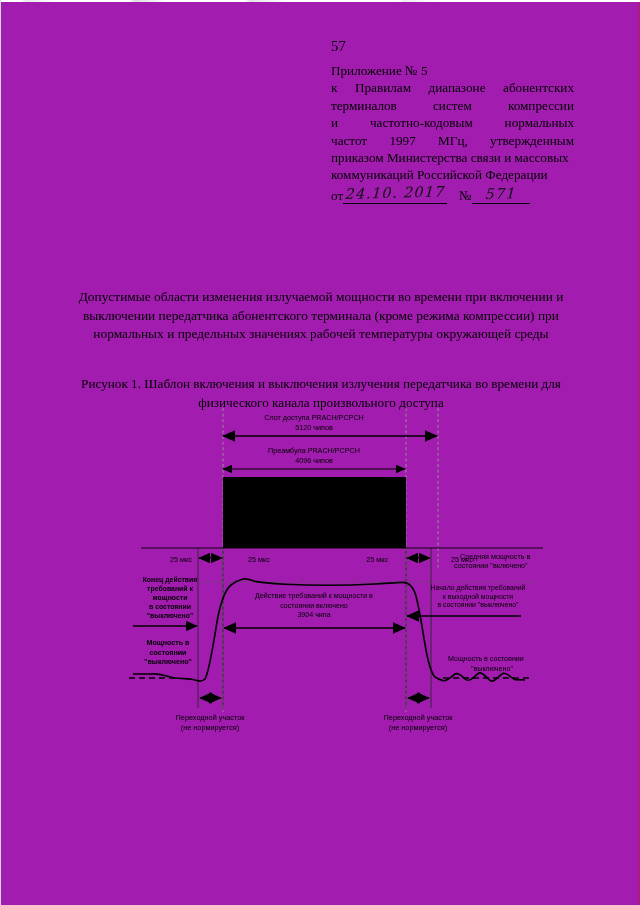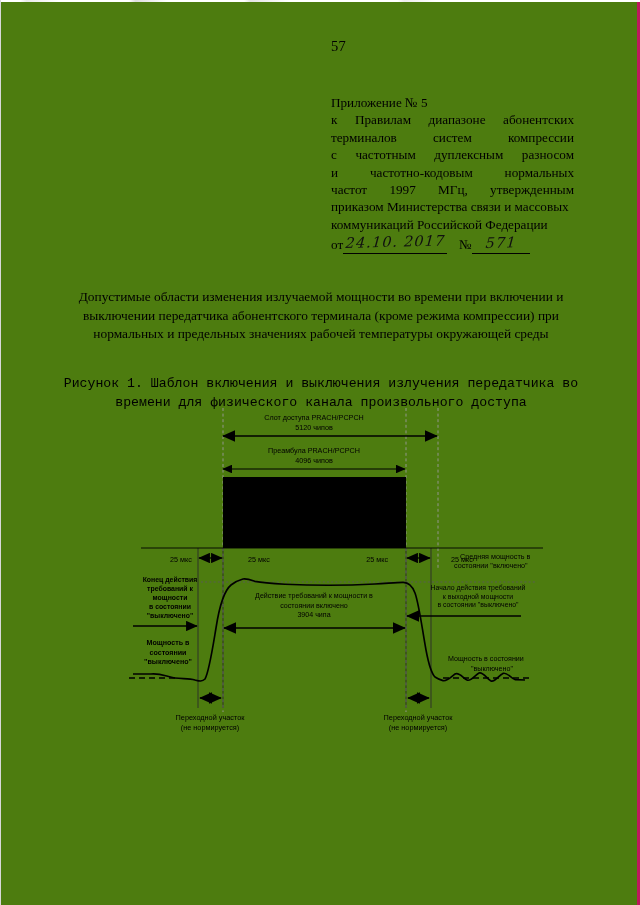--- a/index.html
+++ b/index.html
@@ -14,23 +14,23 @@
     position: relative;
     font-family: "Liberation Serif", serif;
     color: #000000;
     overflow: hidden;
   }
   .page {
     position: absolute;
     left: 0; top: 0;
     width: 640px;
     height: 905px;
-    background: #4d7c0f;
+    background: #a21caf;
     border-left: 1px solid #d8d8d8;
-    border-right: 3px solid #be185d;
+    border-right: 1px solid #be185d;
     box-sizing: border-box;
   }
   .scan-edge-top {
     position: absolute;
     left: 0; top: 0;
     width: 640px; height: 2px;
     background: linear-gradient(90deg,#fff 0,#fff 3%,#e9e9e9 4%,#fff 9%,#fff 20%,#ddd 21%,#fff 26%,#fff 38%,#e4e4e4 39%,#fff 45%,#fff 62%,#ededed 63%,#fff 68%,#fff 100%);
   }
 
   
@@ -43,21 +43,20 @@
   }
 
   
   .header-block {
     position: absolute;
     left: 330px;
     top: 62px;
     width: 243px;
     font-size: 13.2px;
     line-height: 17.4px;
-    margin-top: 32px;
   }
   .header-block .line {
     text-align: justify;
     text-align-last: justify;
     white-space: nowrap;
   }
   .header-block .line.natural {
     text-align: left;
     text-align-last: left;
   }
@@ -100,21 +99,20 @@
 
   
   .fig-caption {
     position: absolute;
     left: 60px;
     top: 374px;
     width: 520px;
     text-align: center;
     font-size: 13.2px;
     line-height: 19px;
-    font-family: Liberation Mono, monospace;
   }
 
   
   .diagram {
     position: absolute;
     left: 112px;
     top: 402px;
     width: 430px;
     height: 350px;
   }
@@ -125,21 +123,20 @@
 
 <div class="page">
   <div class="scan-edge-top"></div>
 
   <div class="page-number">57</div>
 
   <div class="header-block">
     <div class="line natural">Приложение № 5</div>
     <div class="line">к Правилам диапазоне абонентских</div>
     <div class="line">терминалов систем компрессии</div>
-    <div class="line">с частотным дуплексным разносом</div>
     <div class="line">и частотно-кодовым нормальных</div>
     <div class="line">частот 1997 МГц, утвержденным</div>
     <div class="line natural">приказом Министерства связи и массовых</div>
     <div class="line natural">коммуникаций Российской Федерации</div>
 
     <div class="hdr-date-row">
       <span>от</span><span class="rule date-slot"><span class="hw">24.10. 2017</span></span><span style="display:inline-block;width:12px;"></span><span>№</span><span class="rule num-slot"><span class="hw">571</span></span>
     </div>
   </div>
 

